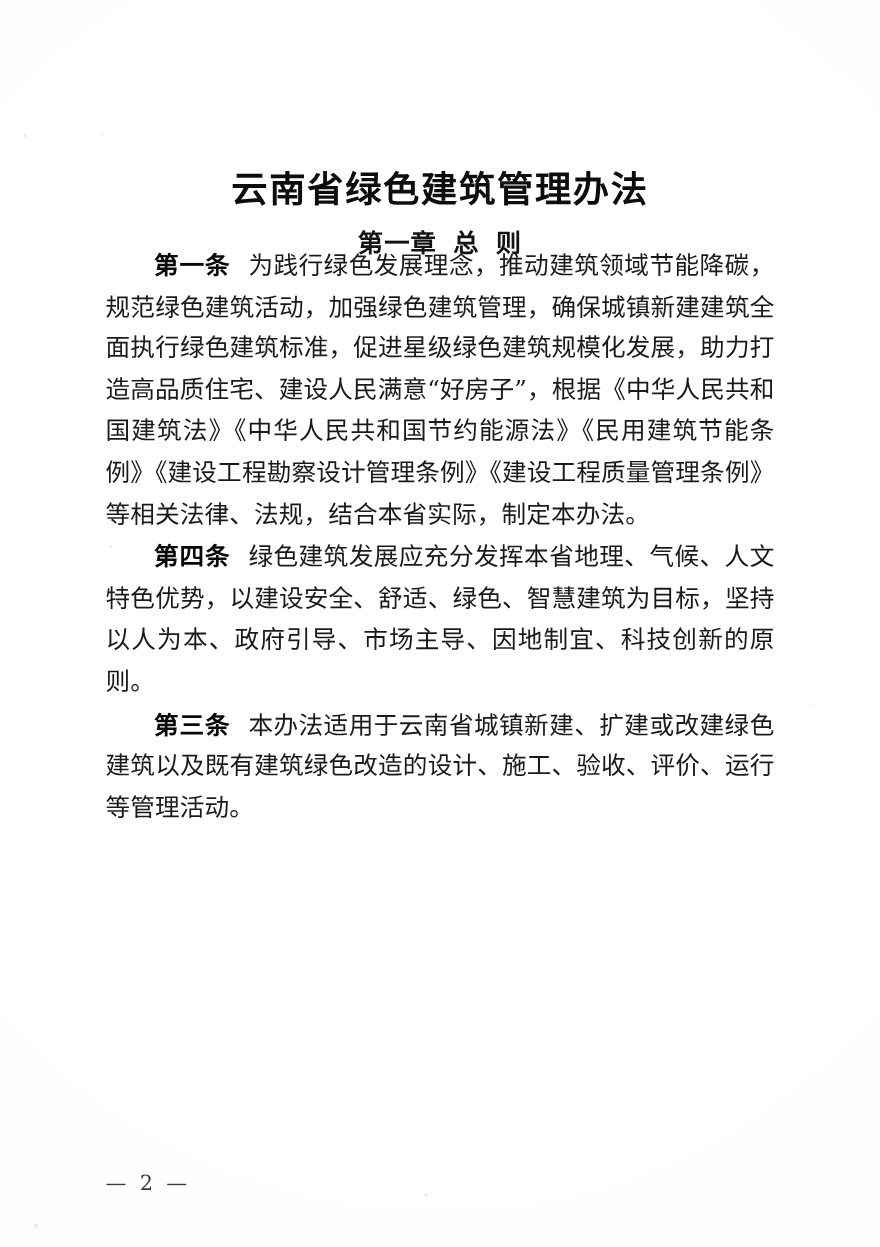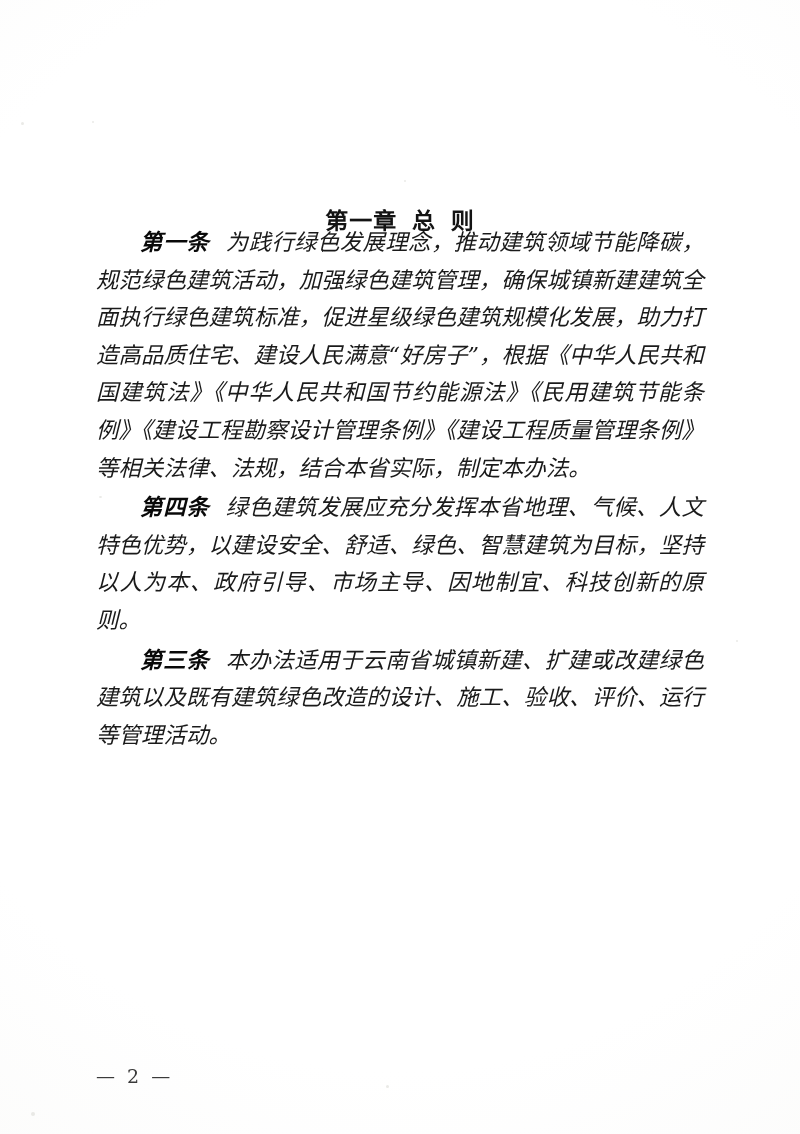--- a/index.html
+++ b/index.html
@@ -72,21 +72,20 @@
     margin: 0 0 2px 0;
     font-size: 22.4px;
     line-height: 37.6px;
     text-align: justify;
     text-align-last: left;
     text-justify: inter-character;
     letter-spacing: 0.1px;
     color: #1a1a1a;
     font-family: "DejaVu Serif", "Liberation Serif", serif;
     text-indent: 44px;
-    font-style: italic;
   }
 
   .article .art-label {
     font-weight: 700;
     font-family: "DejaVu Sans", "Liberation Sans", sans-serif;
     letter-spacing: 0.5px;
     color: #090909;
   }
 
   .article .art-gap {
@@ -113,20 +112,21 @@
 <div class="page">
 
   <span class="speck" style="left:21px;  top:122px; width:3px; height:3px;"></span>
   <span class="speck" style="left:92px;  top:121px; width:2px; height:2px;"></span>
   <span class="speck" style="left:404px; top:180px; width:2px; height:2px;"></span>
   <span class="speck" style="left:99px;  top:496px; width:3px; height:2px;"></span>
   <span class="speck" style="left:386px; top:1085px; width:3px; height:3px;"></span>
   <span class="speck" style="left:31px;  top:1112px; width:4px; height:4px;"></span>
   <span class="speck" style="left:736px; top:640px; width:2px; height:2px;"></span>
 
+  <h1 class="doc-title">云南省绿色建筑管理办法</h1>
 
   <h2 class="chapter-heading">第一章  总  则</h2>
 
   <div class="body-block">
 
     <p class="article">
       <span class="art-label">第一条</span><span class="art-gap"></span><span class="art-text">为践行绿色发展理念，推动建筑领域节能降碳，规范绿色建筑活动，加强绿色建筑管理，确保城镇新建建筑全面执行绿色建筑标准，促进星级绿色建筑规模化发展，助力打造高品质住宅、建设人民满意“好房子”，根据《中华人民共和国建筑法》《中华人民共和国节约能源法》《民用建筑节能条例》《建设工程勘察设计管理条例》《建设工程质量管理条例》等相关法律、法规，结合本省实际，制定本办法。</span>
     </p>
 
 

